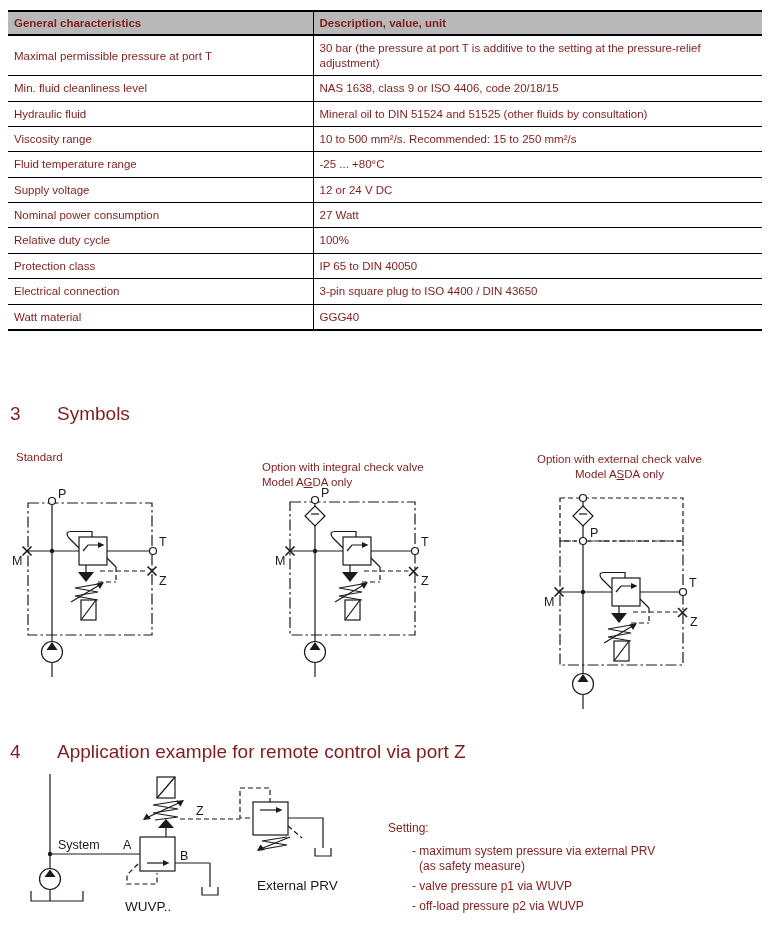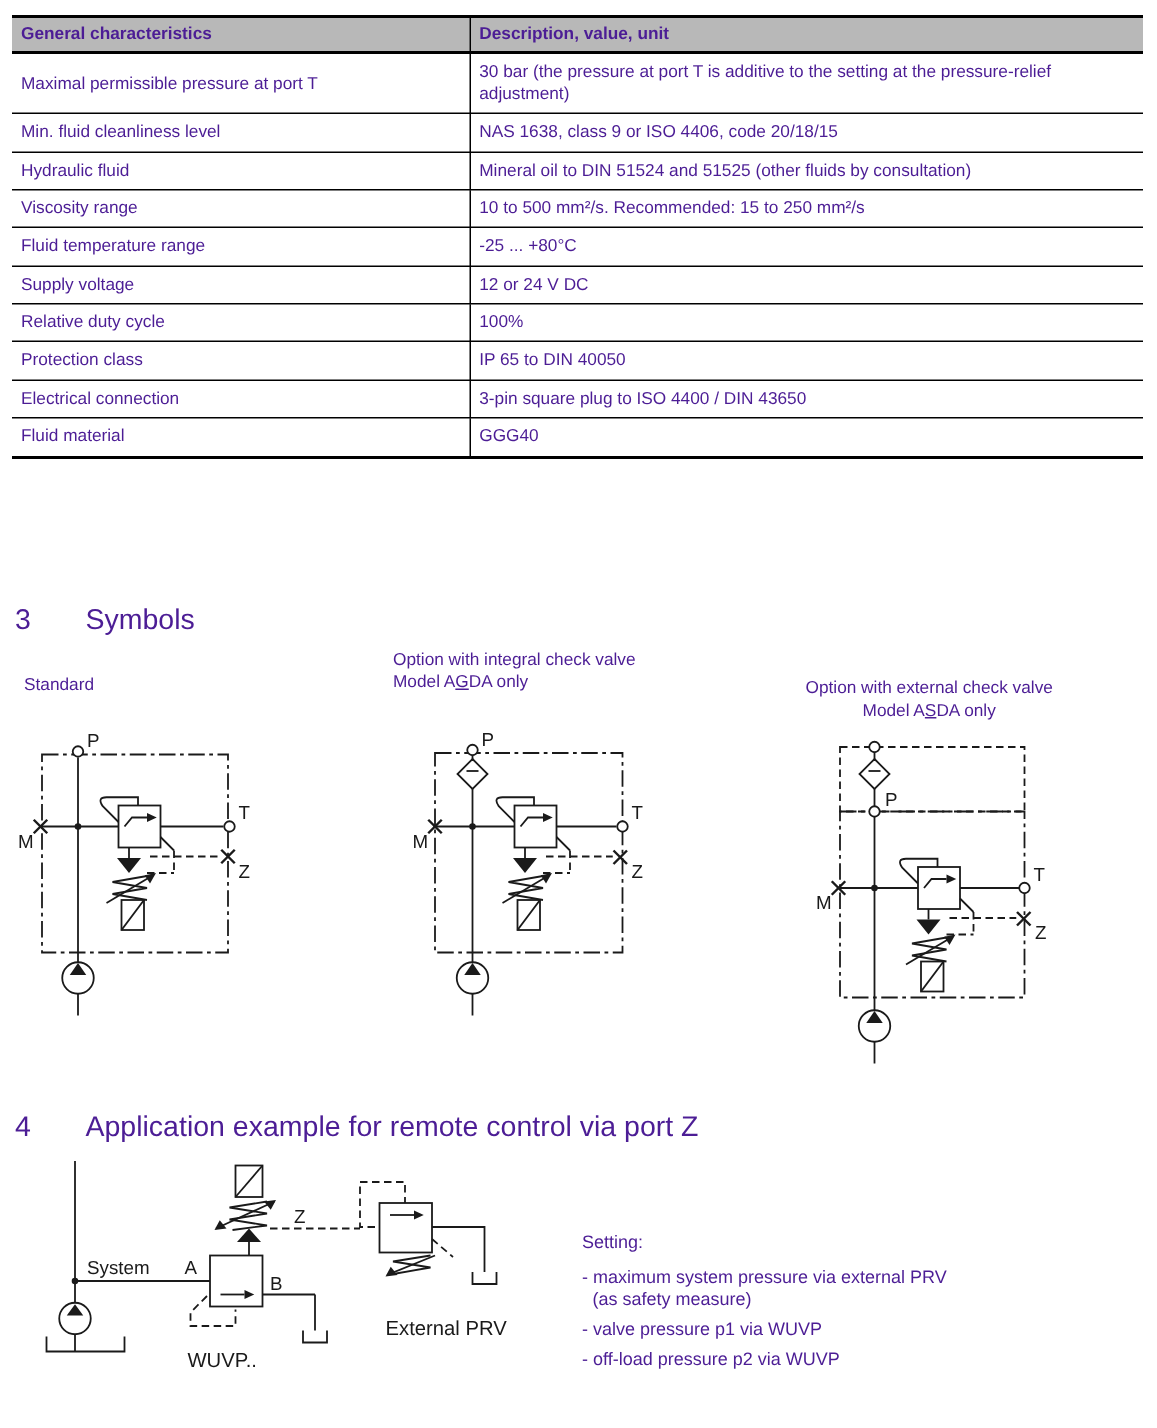--- a/index.html
+++ b/index.html
@@ -1,41 +1,41 @@
 <!DOCTYPE html>
 <html><head>
 <meta charset="utf-8">
 <style>
   html,body{margin:0;padding:0;background:#fff;}
   .page{position:relative;width:771px;height:952px;background:#ffffff;
-        font-family:"Liberation Sans",sans-serif;color:#4c1d95;overflow:hidden;}
+        font-family:"Liberation Sans",sans-serif;color:#7f1d1d;overflow:hidden;}
 
   
   table.chars{position:absolute;left:8px;top:10px;width:754px;border-collapse:collapse;
               font-size:11.5px;line-height:1.25;table-layout:fixed;}
   table.chars th{background:#b8b8b8;text-align:left;font-weight:bold;
                  border-top:2px solid #000;border-bottom:2px solid #000;padding:4px 6px;}
   table.chars td{border-bottom:1.4px solid #000;padding:5px 6px;vertical-align:middle;}
   table.chars th.h1, table.chars td.c1{border-right:1.2px solid #000;}
   table.chars tbody tr:last-child td{border-bottom:2px solid #000;}
 
   
   .heading{position:absolute;left:10px;font-size:19px;display:flex;white-space:nowrap;}
   .hnum{width:47px;flex:none;}
   #h3{top:403px;} #h4{top:741px;}
   .cap{position:absolute;font-size:11.5px;line-height:15px;}
   #cap1{left:16px;top:450px;}
-  #cap2{left:262px;top:433px;}
+  #cap2{left:262px;top:460px;}
   #cap3{left:537px;top:452px;text-align:center;}
   .u{text-decoration:underline;}
 
   
   .setting{position:absolute;left:388px;top:821px;font-size:12px;line-height:14px;width:360px;}
   .setting-title{margin-bottom:9px;}
-  .setting-item{margin-top:6px;}
+  .setting-item{margin-top:6px;margin-left:24px;}
   .setting-item.indent{margin-top:1px;padding-left:7px;}
 
   
   svg.sch{position:absolute;overflow:visible;}
   #svg1{left:0;top:485px;} #svg2{left:255px;top:485px;}
   #svg3{left:520px;top:485px;} #svg4{left:20px;top:770px;}
   svg.sch .ln{stroke:#1a1a1a;stroke-width:1.2;fill:none;}
   svg.sch .xk{stroke:#1a1a1a;stroke-width:1.6;fill:none;}
   svg.sch .dsh{stroke-dasharray:5 3;}
   svg.sch .dd{stroke-dasharray:11 3 2.5 3;}
@@ -86,38 +86,42 @@
       <td class="c2">-25 ... +80°C</td>
     </tr>
 
 
     <tr>
       <td class="c1">Supply voltage</td>
       <td class="c2">12 or 24 V DC</td>
     </tr>
 
 
+    <tr>
+      <td class="c1">Nominal power consumption</td>
+      <td class="c2">27 Watt</td>
+    </tr>
 
     <tr>
       <td class="c1">Relative duty cycle</td>
       <td class="c2">100%</td>
     </tr>
 
     <tr>
       <td class="c1">Protection class</td>
       <td class="c2">IP 65 to DIN 40050</td>
     </tr>
 
     <tr>
       <td class="c1">Electrical connection</td>
       <td class="c2">3-pin square plug to ISO 4400 / DIN 43650</td>
     </tr>
 
     <tr>
-      <td class="c1">Fluid material</td>
+      <td class="c1">Watt material</td>
       <td class="c2">GGG40</td>
     </tr>
   </tbody>
   </table>
 
   <div class="heading" id="h3">
     <span class="hnum">3</span>
     <span class="htitle">Symbols</span>
   </div>
 

